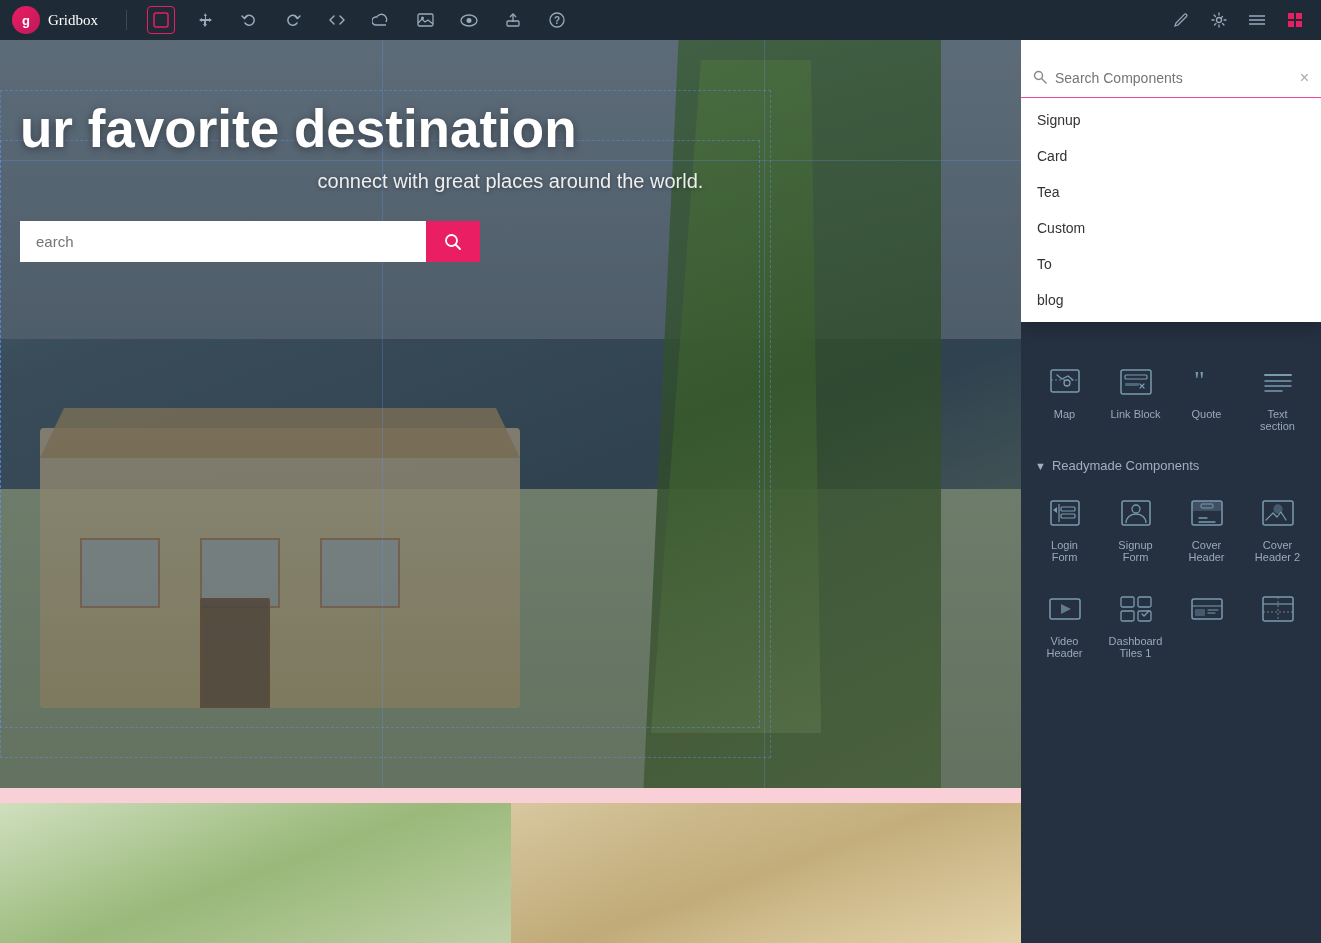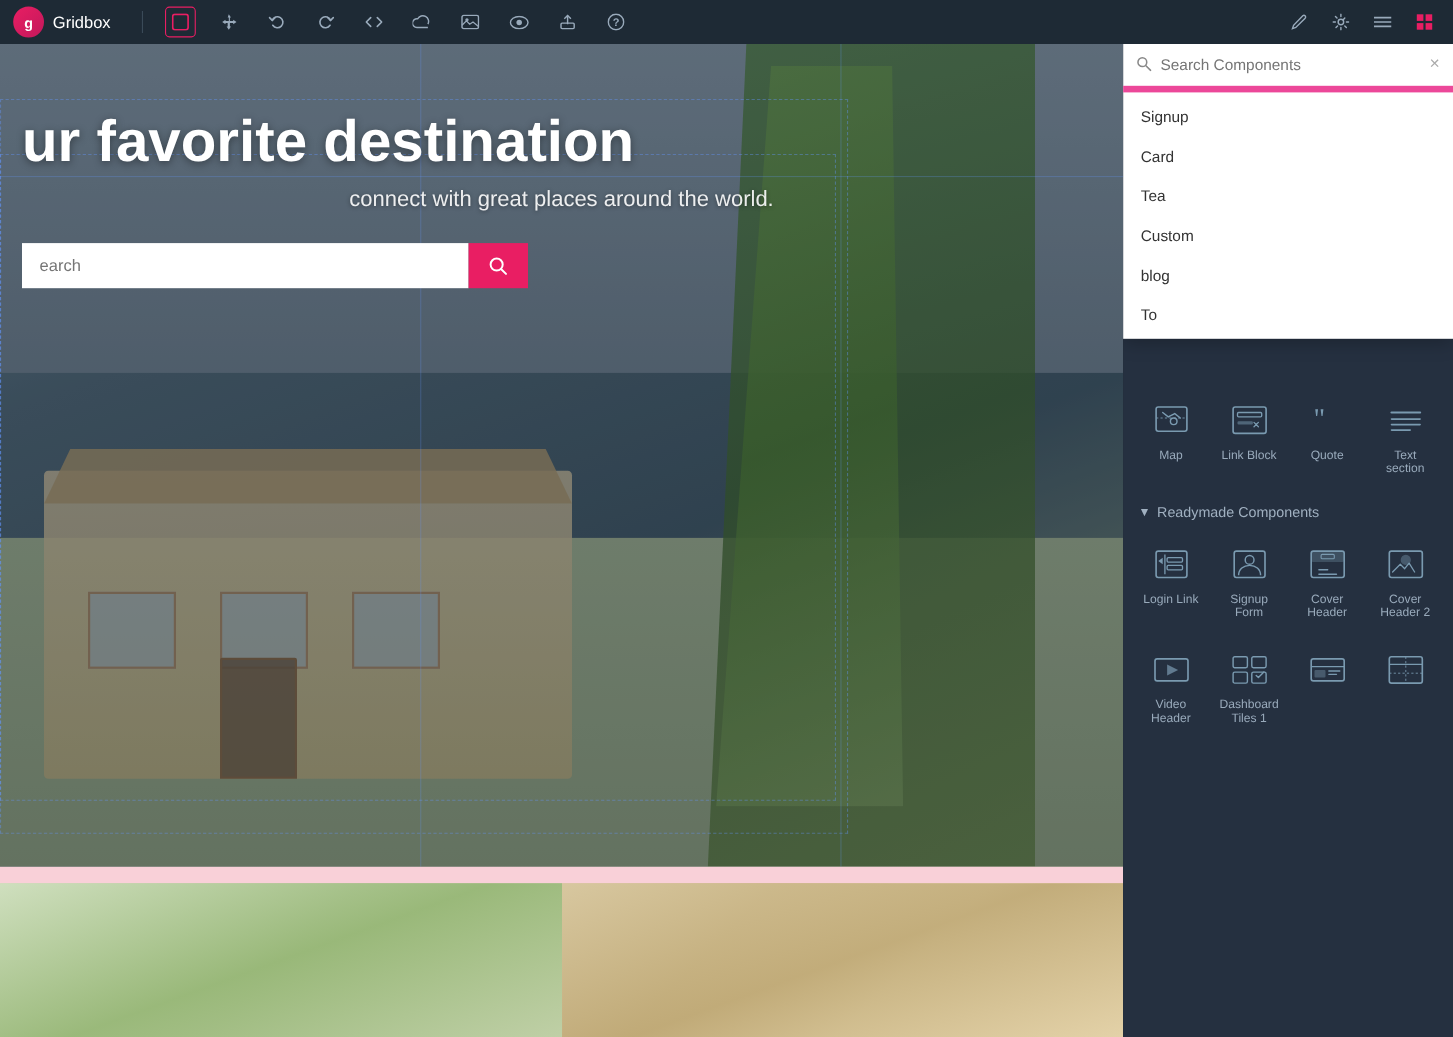--- a/index.html
+++ b/index.html
@@ -23,21 +23,21 @@
       margin-right: 8px;
     }
     .logo-icon {
       width: 28px; height: 28px;
       background: linear-gradient(135deg, #e91e63, #c2185b);
       border-radius: 50%;
       display: flex; align-items: center; justify-content: center;
       color: white; font-weight: bold; font-size: 13px;
     }
     .logo-text {
-      color: white; font-size: 15px; font-weight: 500;
+      color: white; font-size: 15px; font-weight: 500; font-family: Liberation Serif, serif;
     }
     .toolbar-divider {
       width: 1px; height: 20px; background: #3a4a58; margin: 0 4px;
     }
     .toolbar-icon-btn {
       width: 28px; height: 28px;
       display: flex; align-items: center; justify-content: center;
       color: #9ab; cursor: pointer; font-size: 16px;
       border-radius: 4px;
     }
@@ -153,21 +153,22 @@
     .search-dropdown {
       position: absolute;
       top: 0; left: 0; right: 0;
       background: white;
       z-index: 200;
       box-shadow: 0 4px 16px rgba(0,0,0,0.25);
     }
     .search-bar {
       display: flex; align-items: center;
       padding: 10px 12px; gap: 8px;
-      border-bottom: 6px solid #ec4899;
+      border-bottom: 1px solid #ec4899;
+      margin-top: 19px;
     }
     .search-icon-sm { color: #888; font-size: 14px; }
     .search-input-field {
       flex: 1; border: none; outline: none;
       font-size: 14px; color: #555;
     }
     .search-clear { color: #aaa; cursor: pointer; font-size: 16px; }
     .dropdown-list { padding: 4px 0; }
     .dropdown-item {
       padding: 10px 16px; font-size: 14px; color: #333;
@@ -398,22 +399,22 @@
             </svg>
         </span>
         <input class="search-input-field" type="text" value="" placeholder="Search Components" style="">
         <span class="search-clear">×</span>
       </div>
       <div class="dropdown-list">
         <div class="dropdown-item">Signup</div>
         <div class="dropdown-item">Card</div>
         <div class="dropdown-item">Tea</div>
         <div class="dropdown-item">Custom</div>
+        <div class="dropdown-item">To</div>
         <div class="dropdown-item">blog</div>
-        <div class="dropdown-item">To</div>
       </div>
     </div>
 
     <div class="panel-scroll" style="margin-top: 310px;">
 
       <div class="components-grid">
 
         <div class="component-item">
           <div class="component-icon icon-map">
             <svg width="36" height="30" viewBox="0 0 36 30" fill="none">
@@ -471,21 +472,21 @@
         <div class="component-item">
           <div class="component-icon icon-loginform">
             <svg width="36" height="30" viewBox="0 0 36 30" fill="none">
               <rect x="4" y="3" width="28" height="24" rx="2" stroke="#7a9ab0" stroke-width="1.5"></rect>
               <path d="M12 6v18" stroke="#7a9ab0" stroke-width="1.2"></path>
               <rect x="14" y="9" width="14" height="4" rx="1" stroke="#7a9ab0" stroke-width="1.2" fill="none"></rect>
               <rect x="14" y="16" width="14" height="4" rx="1" stroke="#7a9ab0" stroke-width="1.2" fill="none"></rect>
               <path d="M6 12l4-3v6z" fill="#7a9ab0"></path>
             </svg>
           </div>
-          <span class="component-label">Login Link</span>
+          <span class="component-label">Login Form</span>
         </div>
 
         <div class="component-item">
           <div class="component-icon icon-signupform">
             <svg width="36" height="30" viewBox="0 0 36 30" fill="none">
               <rect x="4" y="3" width="28" height="24" rx="2" stroke="#7a9ab0" stroke-width="1.5"></rect>
               <circle cx="18" cy="11" r="4" stroke="#7a9ab0" stroke-width="1.3" fill="none"></circle>
               <path d="M8 25c0-5.5 4.5-9 10-9s10 3.5 10 9" stroke="#7a9ab0" stroke-width="1.3" fill="none"></path>
             </svg>
           </div>

